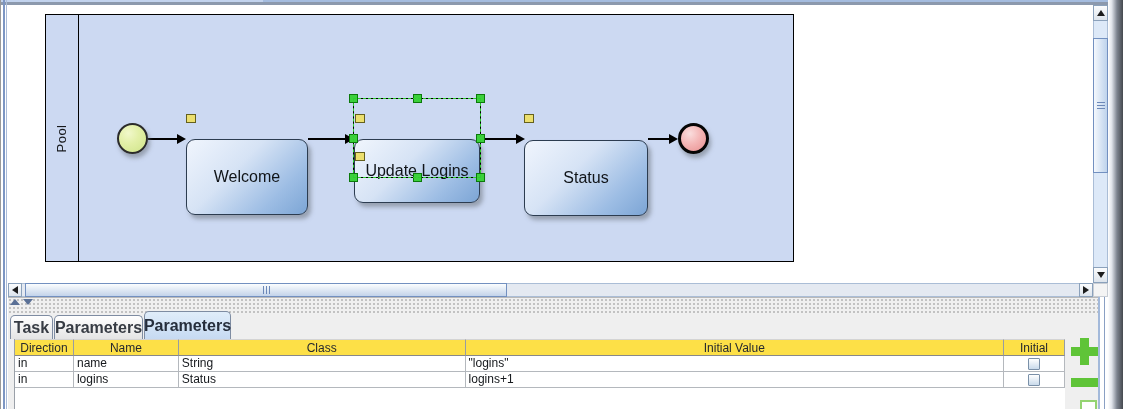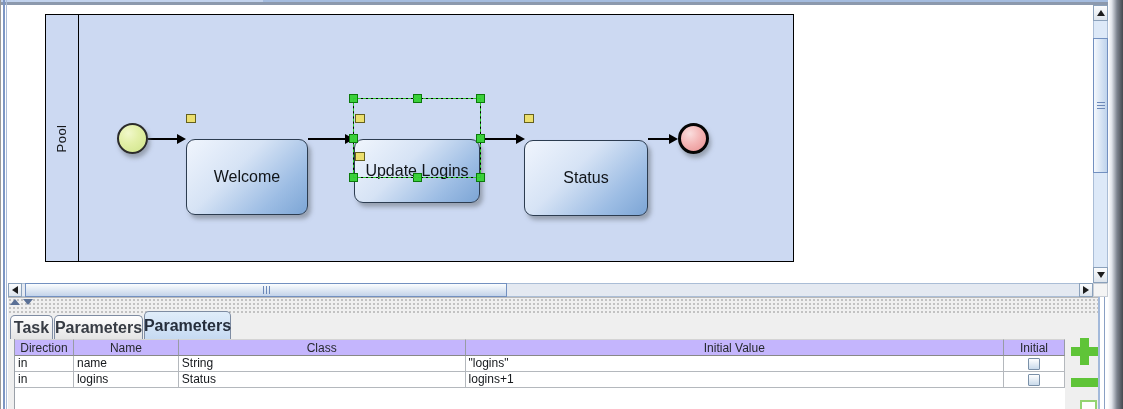--- a/index.html
+++ b/index.html
@@ -75,21 +75,21 @@
 
   .tab { top:315px; height:24px; background:linear-gradient(#ffffff,#e4e4e4);
     border:1px solid #7e8ca2; border-bottom:none; border-radius:5px 5px 0 0;
     display:flex; align-items:center; justify-content:center;
     font-size:16px; font-weight:bold; color:#373c44; }
   .tab.selected { top:311px; height:28px; background:linear-gradient(#e0edfa,#c6daf2); color:#262e3c; }
 
   
   .param-table { left:14px; top:339px; width:1051px; height:70px; background:#ffffff; border-left:1px solid #9aa0a8; }
   .thead { display:flex; height:17px; }
-  .th { background:#c4b5fd; border-top:1px solid #d4d4d4; border-right:1px solid #979ca4; border-bottom:1px solid #888;
+  .th { background:#fde047; border-top:1px solid #d4d4d4; border-right:1px solid #979ca4; border-bottom:1px solid #888;
     font-size:12px; color:#26292e; display:flex; align-items:center; justify-content:center; }
   .trow { display:flex; height:16px; }
   .td { border-right:1px solid #b4b8bd; border-bottom:1px solid #b4b8bd; font-size:12px; color:#15181c;
     padding-left:3px; line-height:15px; white-space:nowrap; overflow:hidden; }
   .td.center { display:flex; align-items:center; justify-content:center; padding-left:0; }
   .w-dir { width:59px; } .w-name { width:105px; } .w-class { width:287px; } .w-init { width:539px; } .w-int { width:61px; }
   .checkbox { width:12px; height:12px; border:1px solid #7a90a8; border-radius:1px;
     background:linear-gradient(#ffffff,#c9daeb); }
 
   

